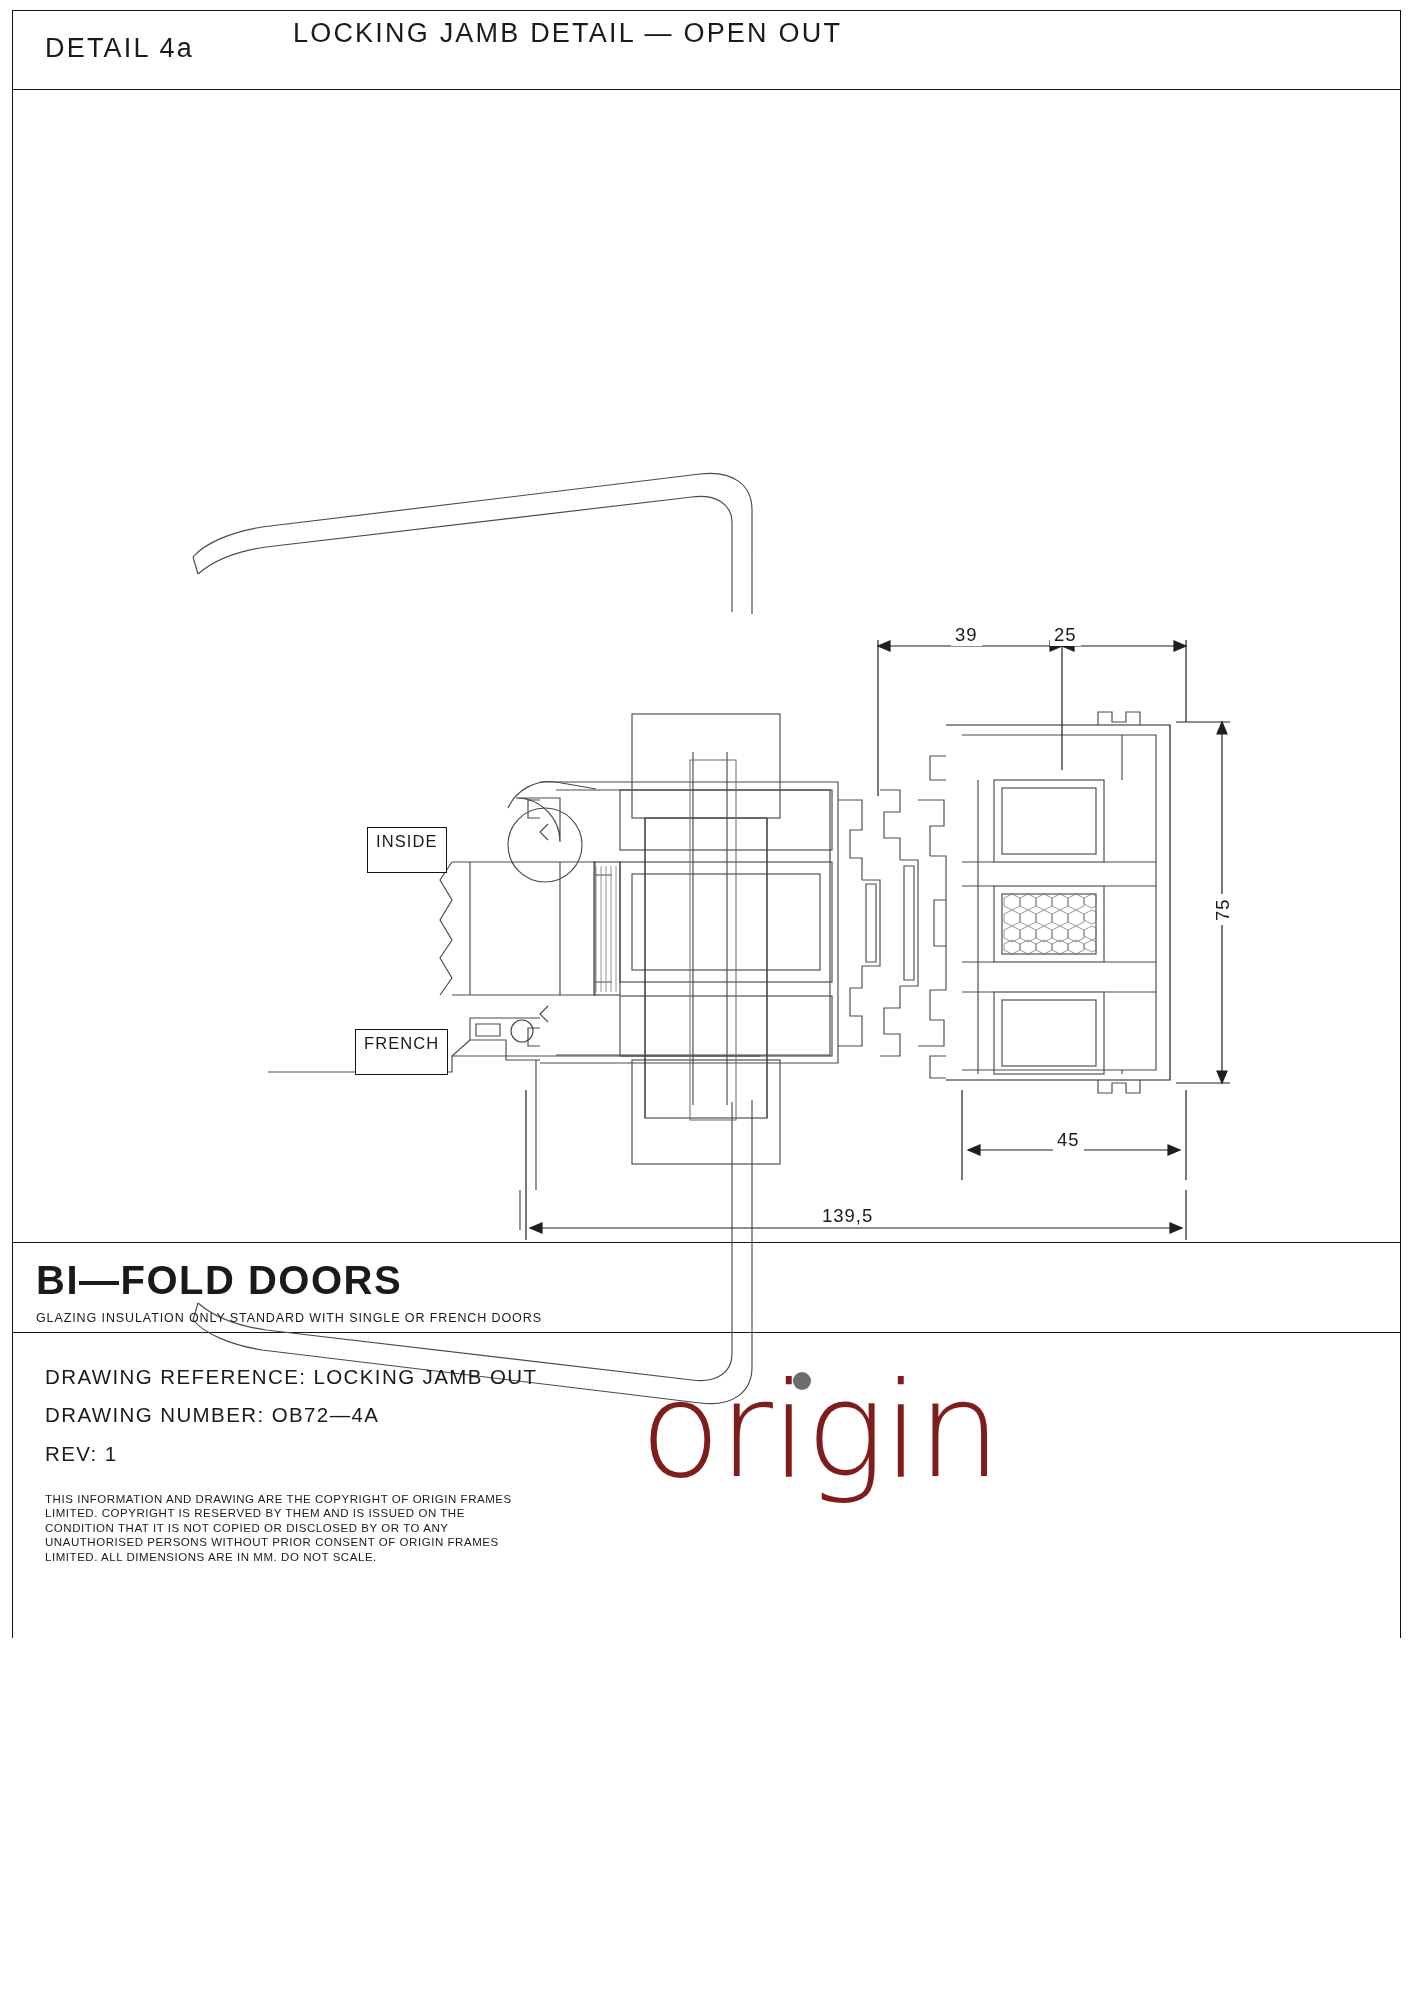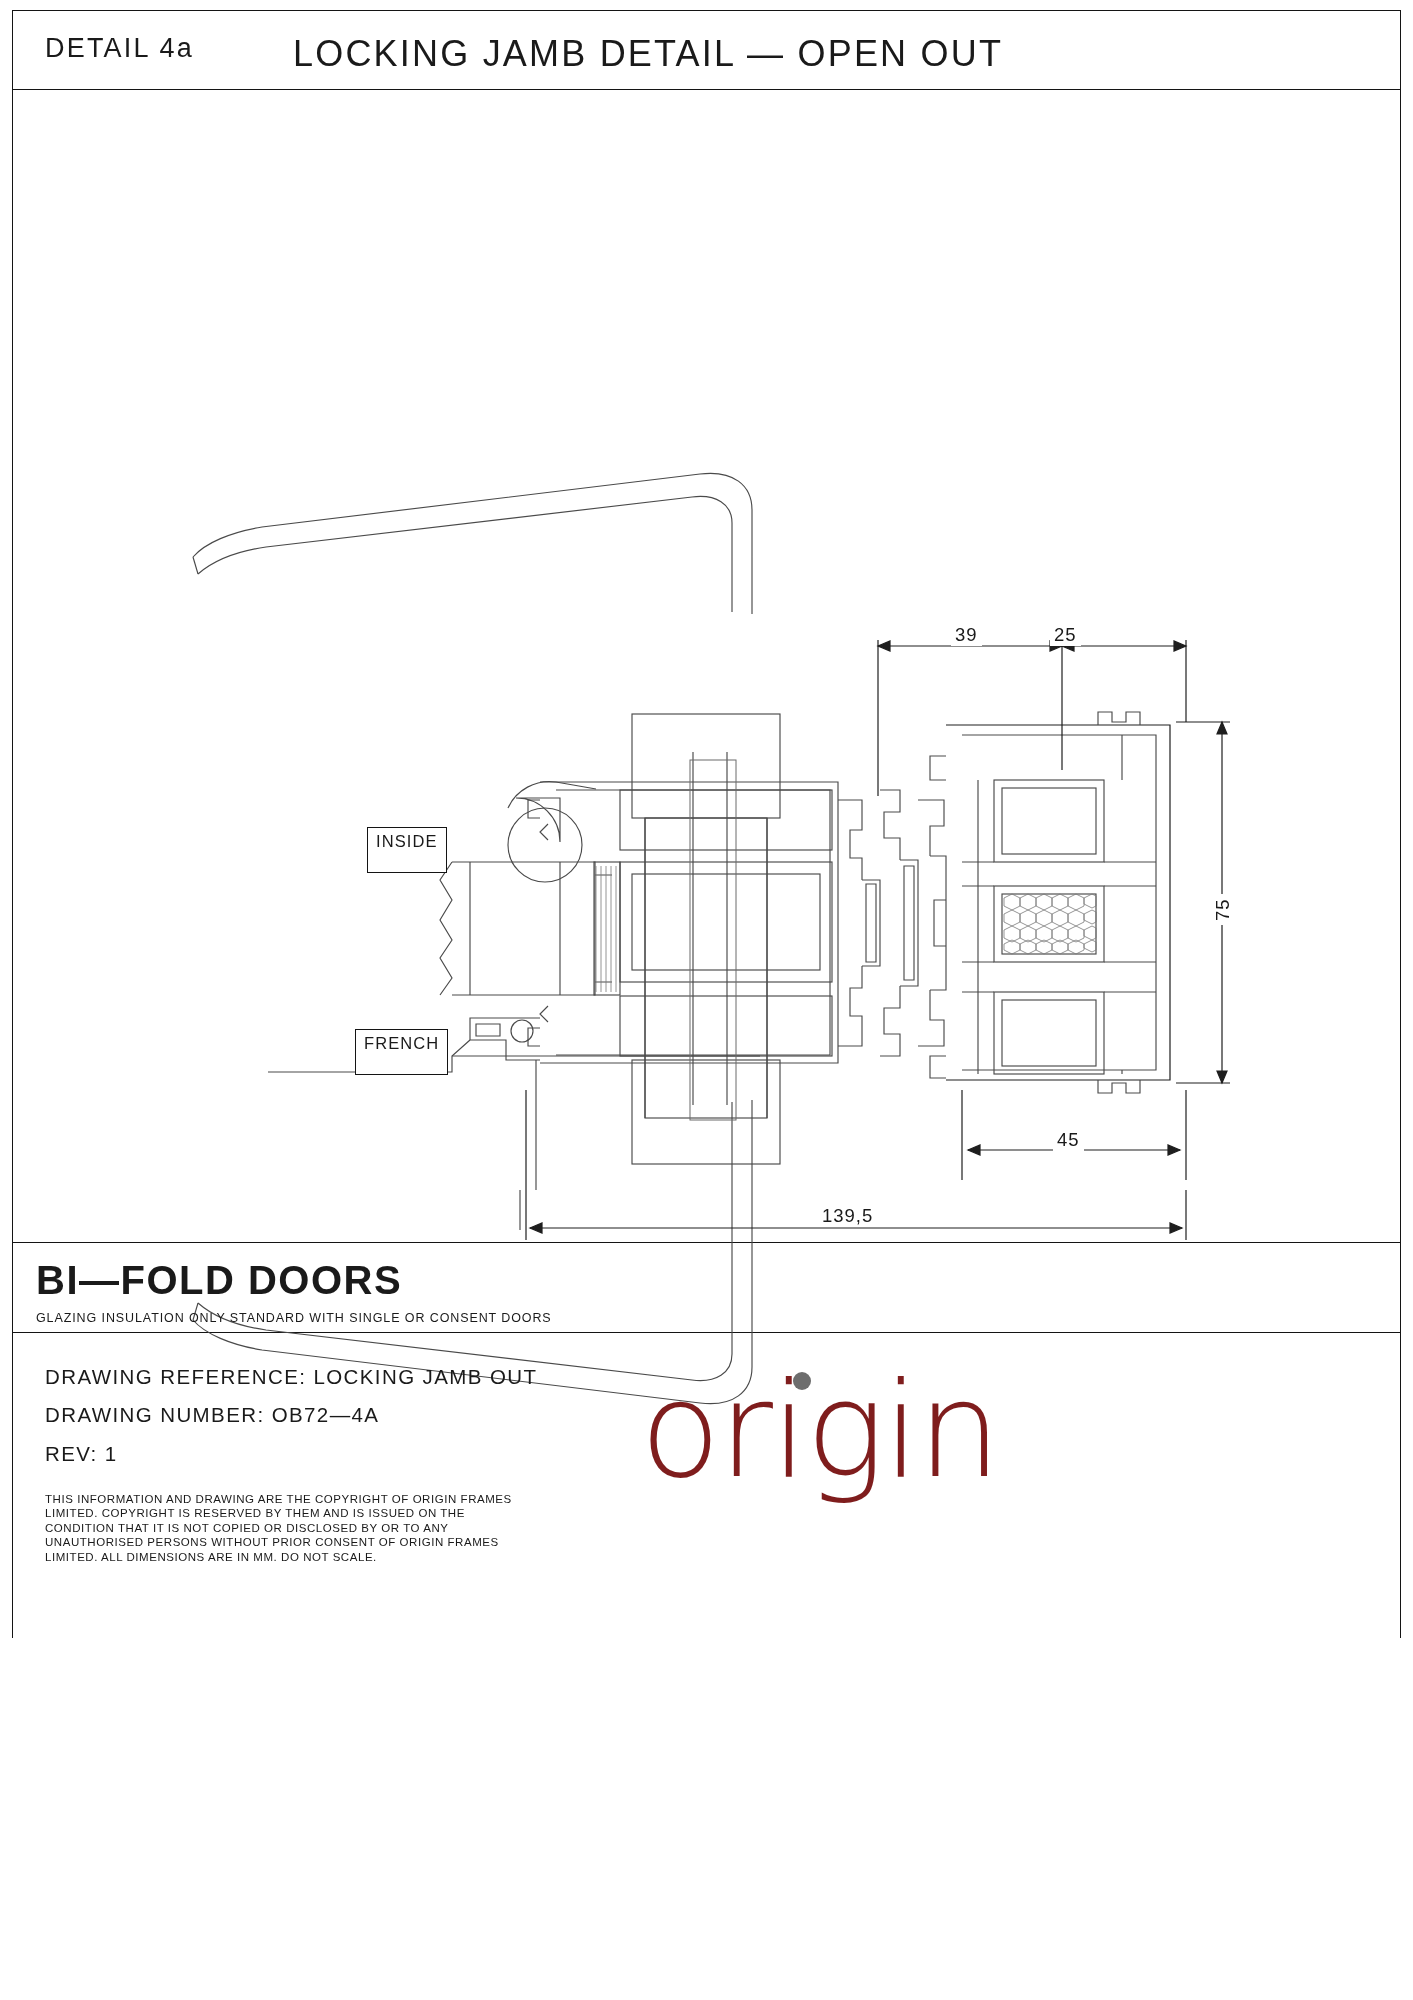--- a/index.html
+++ b/index.html
@@ -38,22 +38,22 @@
     position: absolute;
     left: 45px;
     top: 33px;
     font-size: 27px;
     letter-spacing: 2.2px;
     white-space: nowrap;
   }
   .title-main {
     position: absolute;
     left: 293px;
-    top: 33px;
-    font-size: 36px;
+    top: 18px;
+    font-size: 27px;
     letter-spacing: 2.2px;
     white-space: nowrap;
     text-align: right;
   }
   .footer-product {
     position: absolute;
     left: 36px;
     top: 1258px;
     font-size: 40px;
     font-weight: bold;
@@ -286,21 +286,21 @@
   <div class="tag-box" style="left:367px; top:827px;">INSIDE</div>
   <div class="tag-box" style="left:355px; top:1029px;">FRENCH</div>
 
   <div class="dimtext" style="left:951px; top:624px;">39</div>
   <div class="dimtext" style="left:1050px; top:624px;">25</div>
   <div class="dimtext vert" style="left:1212px; top:925px;">75</div>
   <div class="dimtext" style="left:1053px; top:1129px;">45</div>
   <div class="dimtext" style="left:818px; top:1205px;">139,5</div>
 
   <div class="footer-product">BI—FOLD DOORS</div>
-  <div class="footer-note">GLAZING INSULATION ONLY STANDARD WITH SINGLE OR CONSENT DOORS</div>
+  <div class="footer-note">GLAZING INSULATION ONLY STANDARD WITH SINGLE OR FRENCH DOORS</div>
 
   <div class="ref-line" style="top:1365px;">DRAWING REFERENCE: LOCKING JAMB OUT</div>
   <div class="ref-line" style="top:1403px;">DRAWING NUMBER: OB72—4A</div>
   <div class="ref-line" style="top:1442px;">REV: 1</div>
 
   <div class="copyright">THIS INFORMATION AND DRAWING ARE THE COPYRIGHT OF ORIGIN FRAMES LIMITED. COPYRIGHT IS RESERVED BY THEM AND IS ISSUED ON THE CONDITION THAT IT IS NOT COPIED OR DISCLOSED BY OR TO ANY UNAUTHORISED PERSONS WITHOUT PRIOR CONSENT OF ORIGIN FRAMES LIMITED. ALL DIMENSIONS ARE IN MM. DO NOT SCALE.</div>
 
   <div class="logo">
     <div class="logo-text">origin</div>
     <svg width="370" height="130" style="position:absolute;left:0;top:0;">

